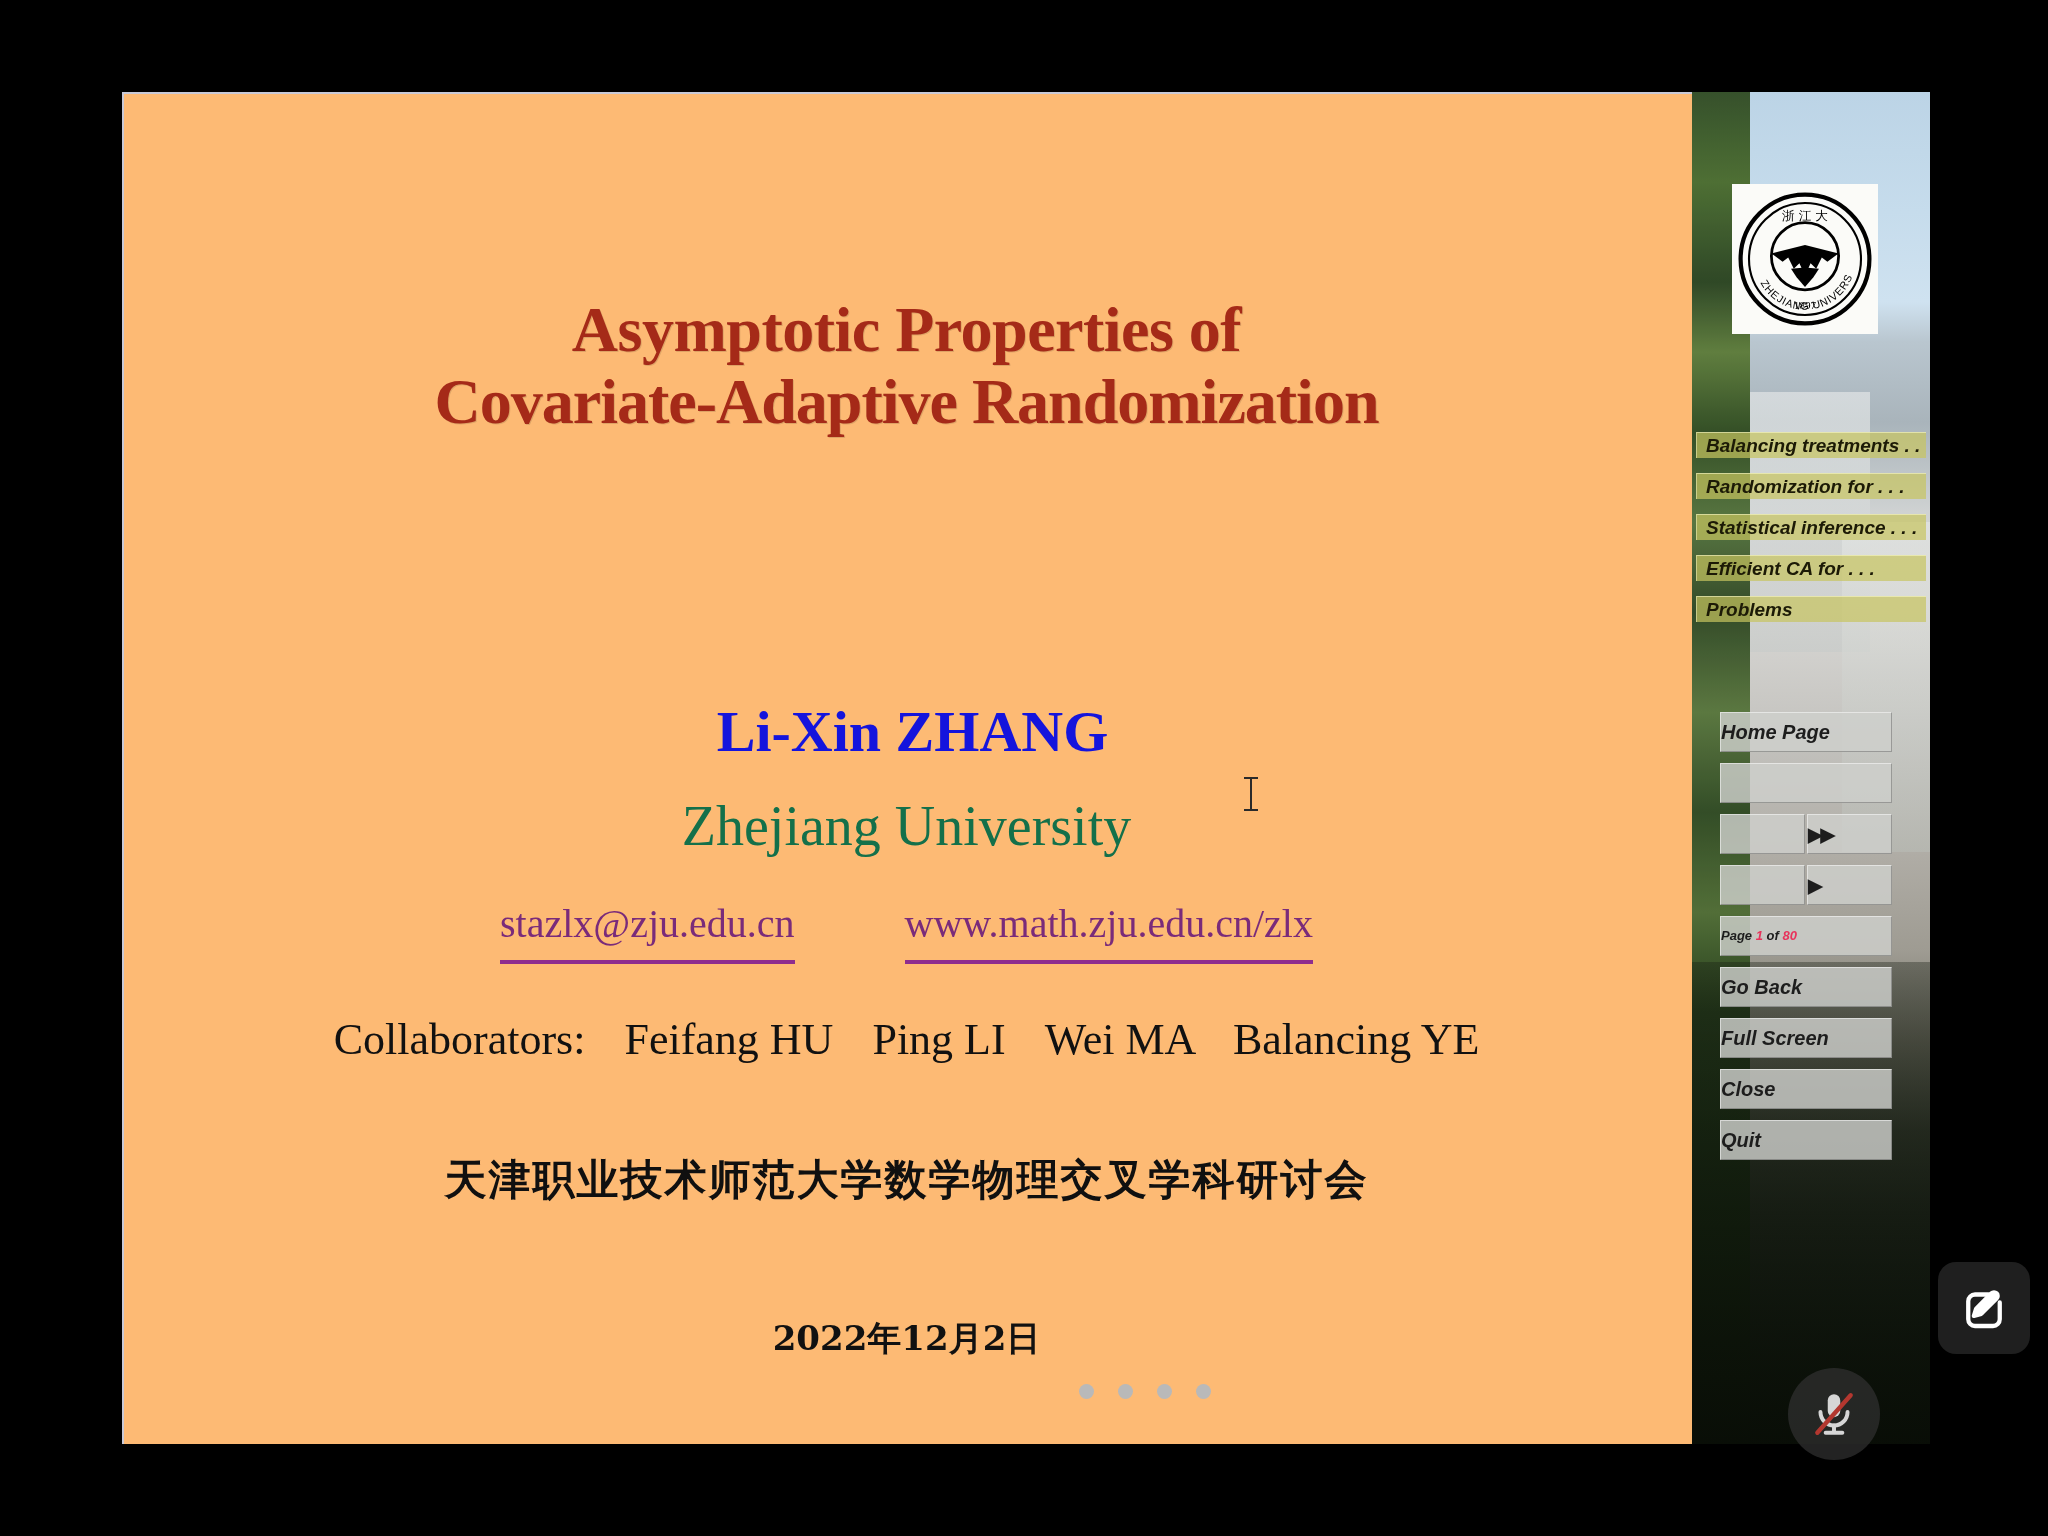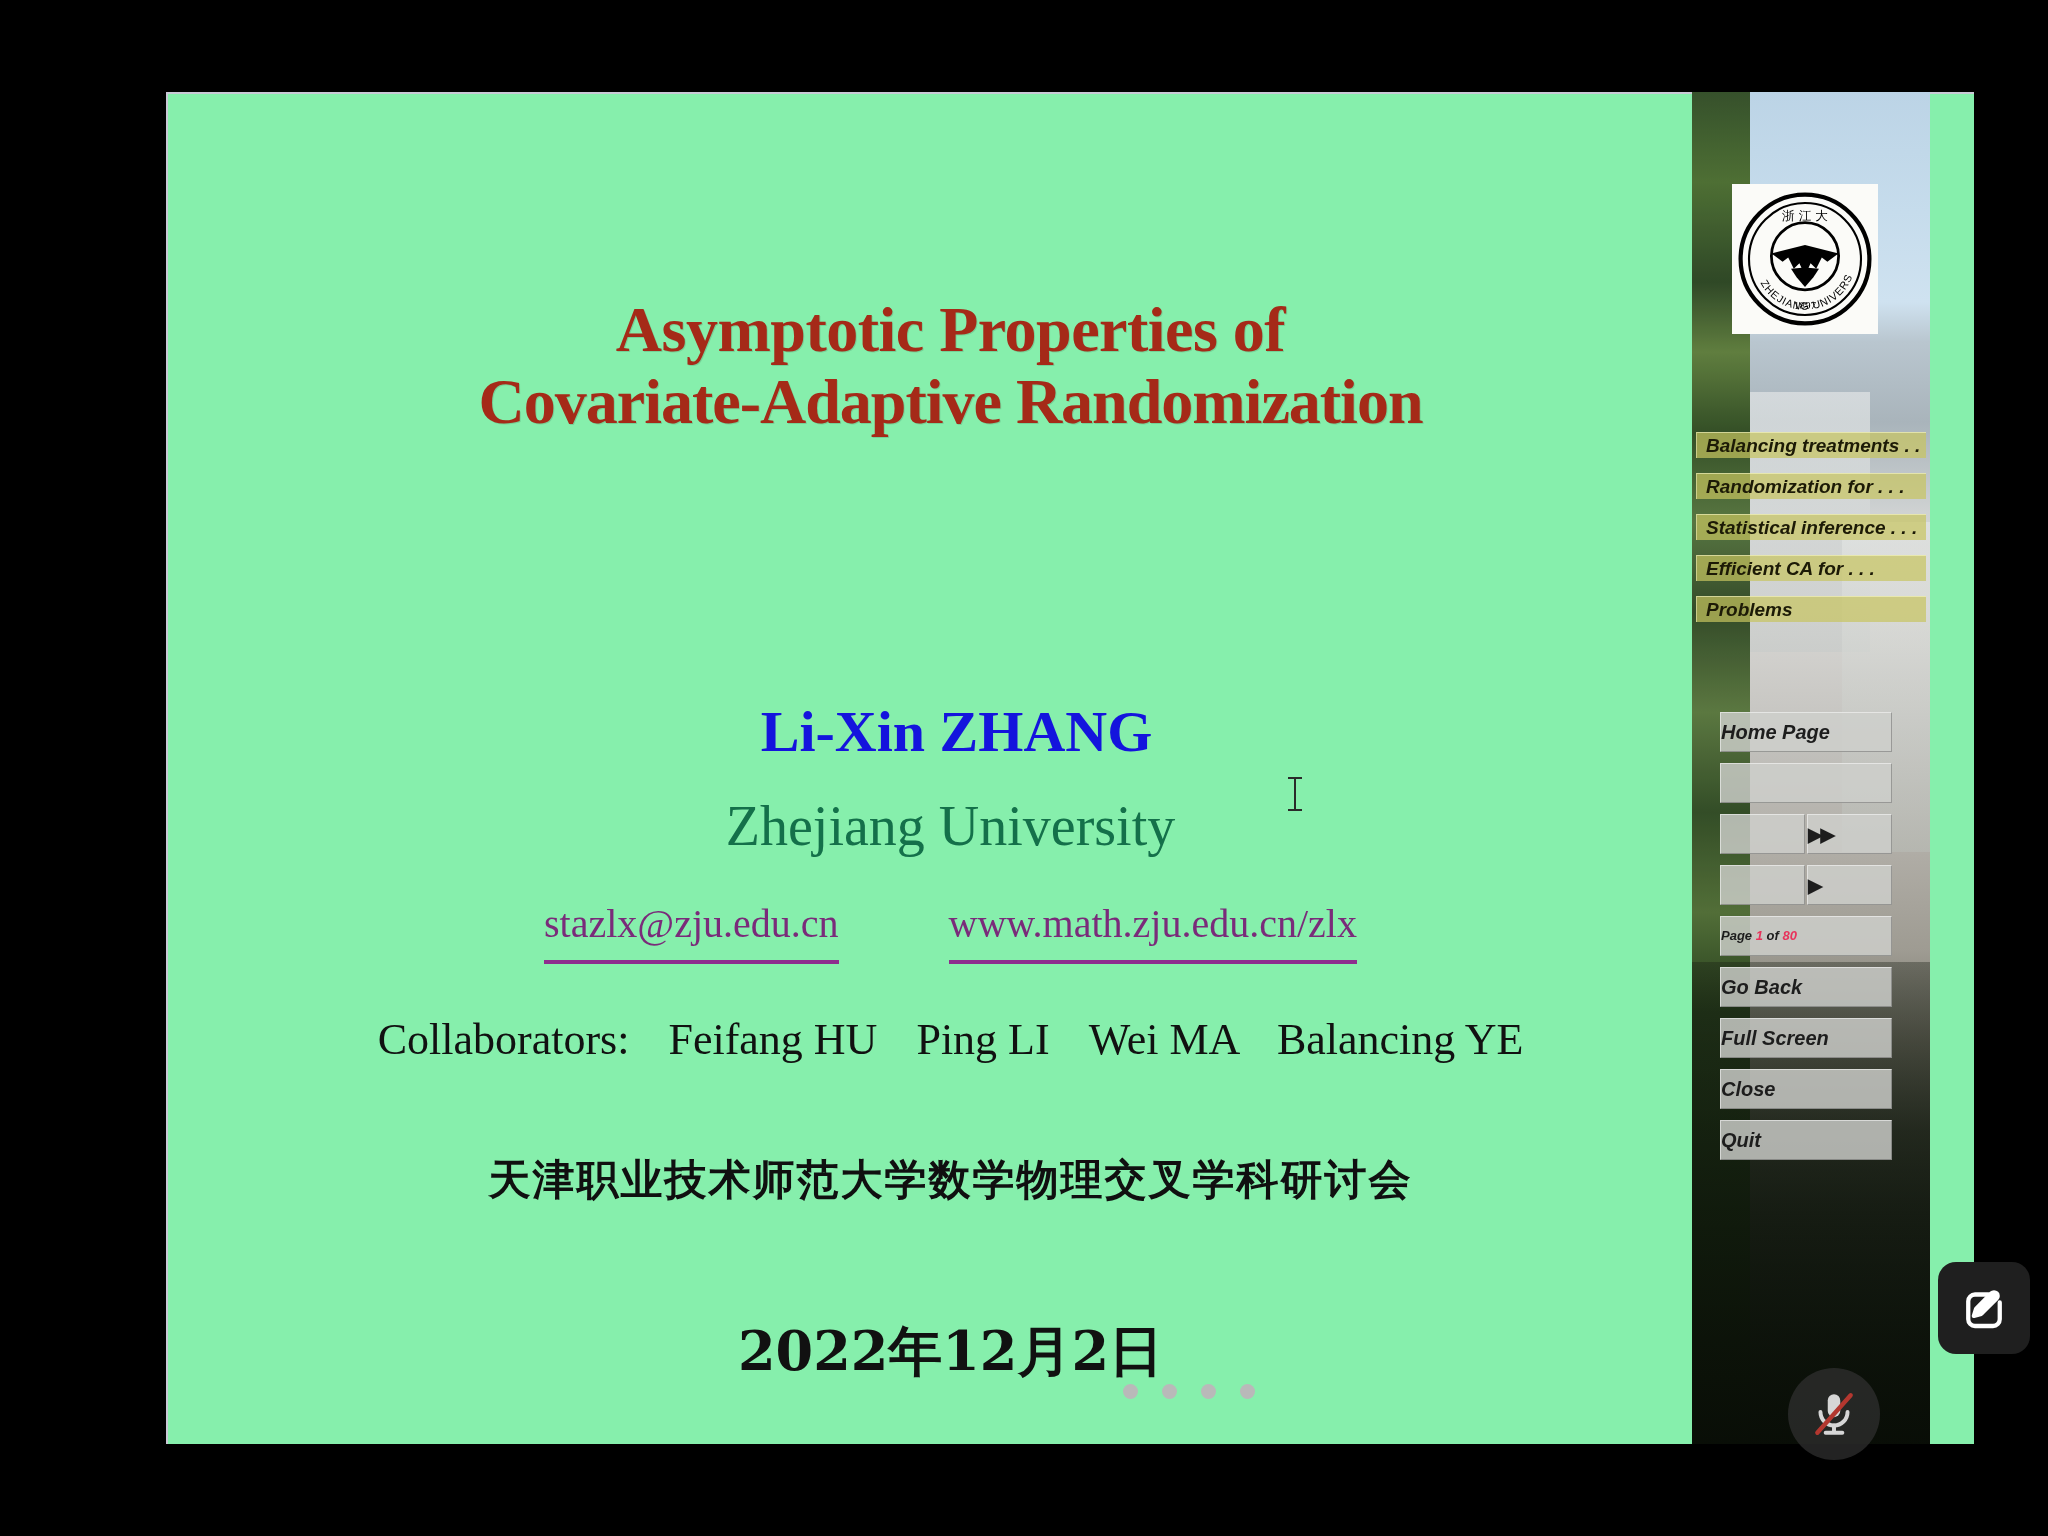--- a/index.html
+++ b/index.html
@@ -8,25 +8,24 @@
     background:#000; overflow:hidden;
     font-family:"Liberation Serif", serif;
   }
 
   #stage { position:relative; width:2048px; height:1536px; background:#000; }
 
   
   #slide {
     position:absolute; left:122px; top:92px;
     width:1808px; height:1352px;
-    background:#86efac;
+    background:#fdba74;
     border-top:2px solid #c9c9d6;
     border-left:2px solid #c9c9d6;
     overflow:hidden;
-    margin-left:44px;
   }
   #slide-content {
     position:absolute; left:0; top:0;
     width:1565px; height:1352px;
     text-align:center;
   }
 
   .title {
     position:absolute; left:0; right:0; top:200px;
     font-weight:bold;
@@ -74,21 +73,21 @@
   .cn-line {
     position:absolute; left:0; right:0; top:1058px;
     font-size:42px; color:#101010;
     font-weight:bold;
     letter-spacing:2px;
     font-family:"DejaVu Sans", sans-serif;
   }
 
   .date-line {
     position:absolute; left:0; right:0; top:1222px;
-    font-size:54px; color:#111; font-weight:bold;
+    font-size:34px; color:#111; font-weight:bold;
     font-family:"DejaVu Serif", serif;
   }
 
   
   .dots {
     position:absolute; top:1290px; left:955px;
     display:flex; gap:24px;
   }
   .dots i {
     display:block; width:15px; height:15px; border-radius:50%;

